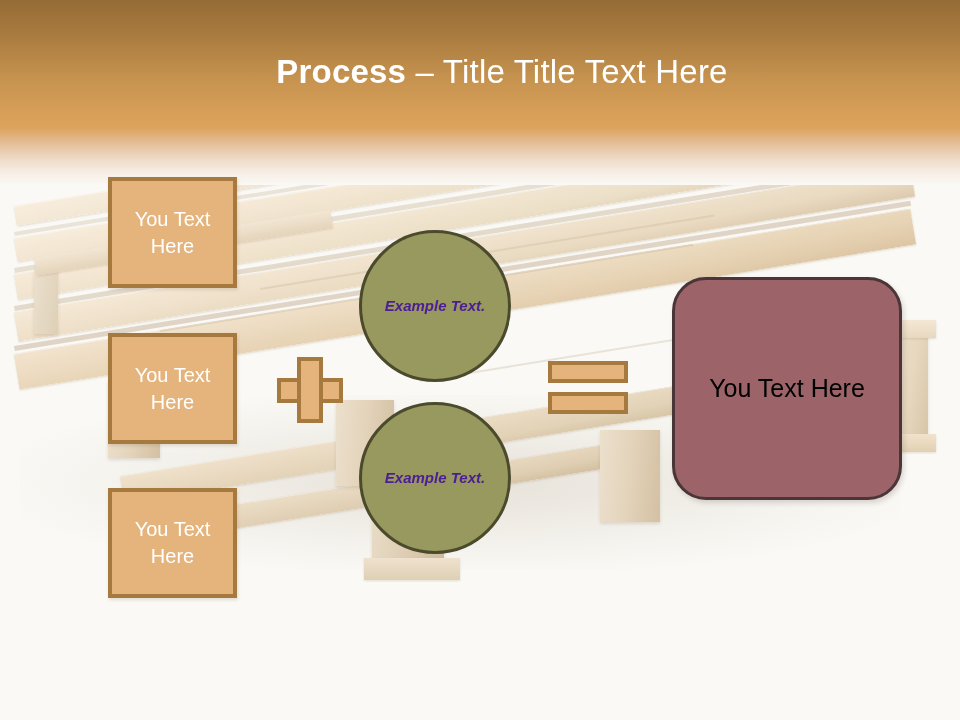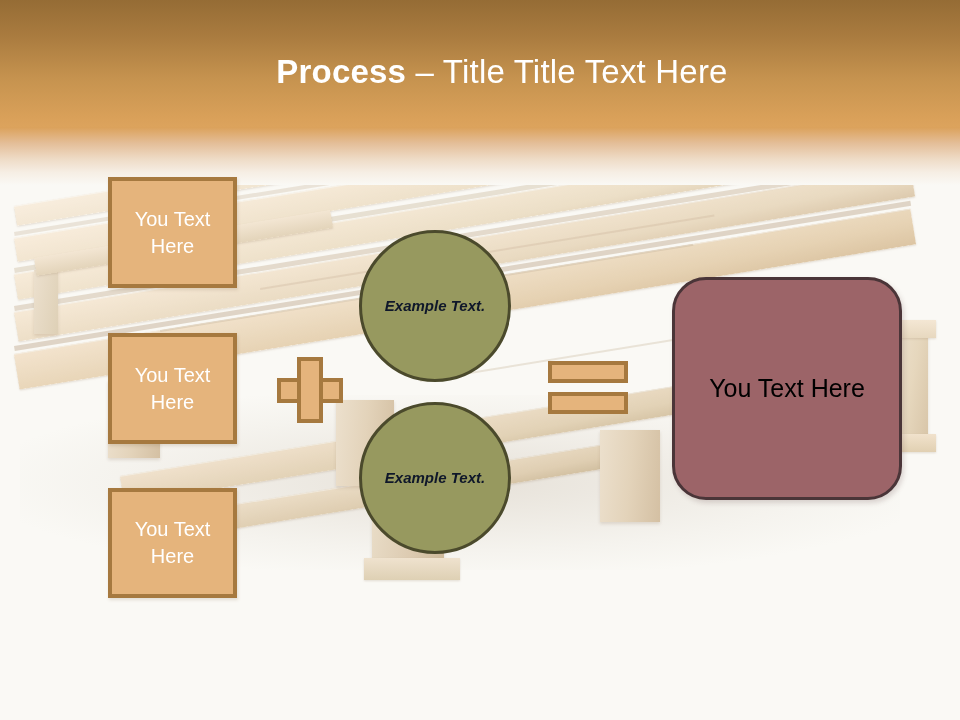--- a/index.html
+++ b/index.html
@@ -111,21 +111,21 @@
   
   .olive-circle {
     position: absolute;
     border-radius: 50%;
     background: #97995f;
     border: 3px solid #4b4a2c;
     display: flex;
     align-items: center;
     justify-content: center;
     text-align: center;
-    color: #0f172a;
+    color: #4c1d95;
     font-size: 15px;
     line-height: 24px;
     font-weight: bold;
     font-style: italic;
     z-index: 10;
   }
 
   
   .plus-sign {
     position: absolute;

